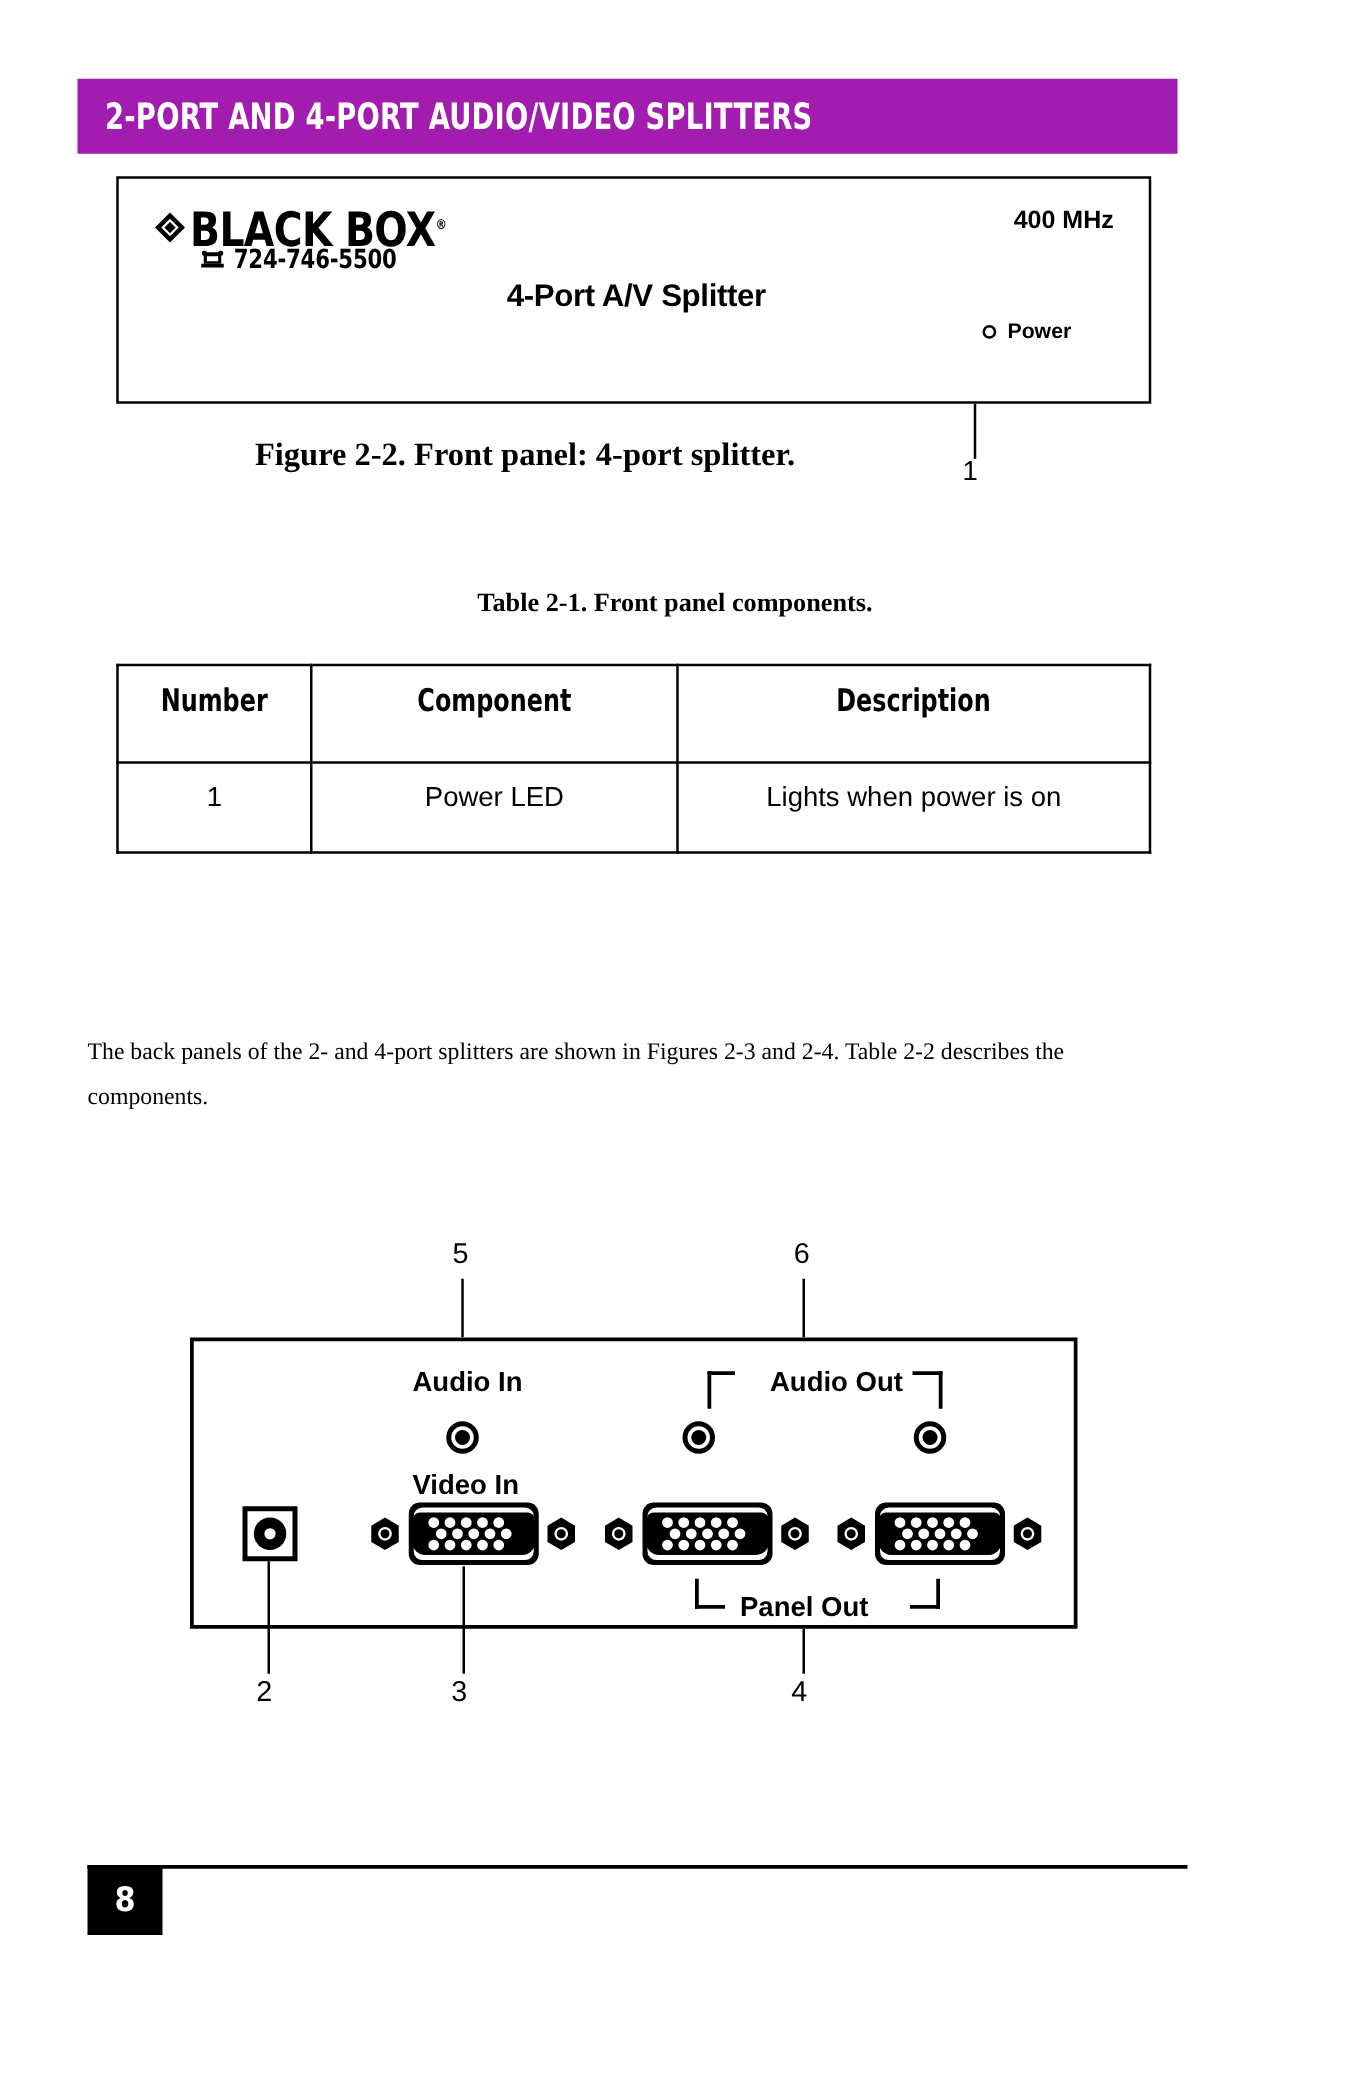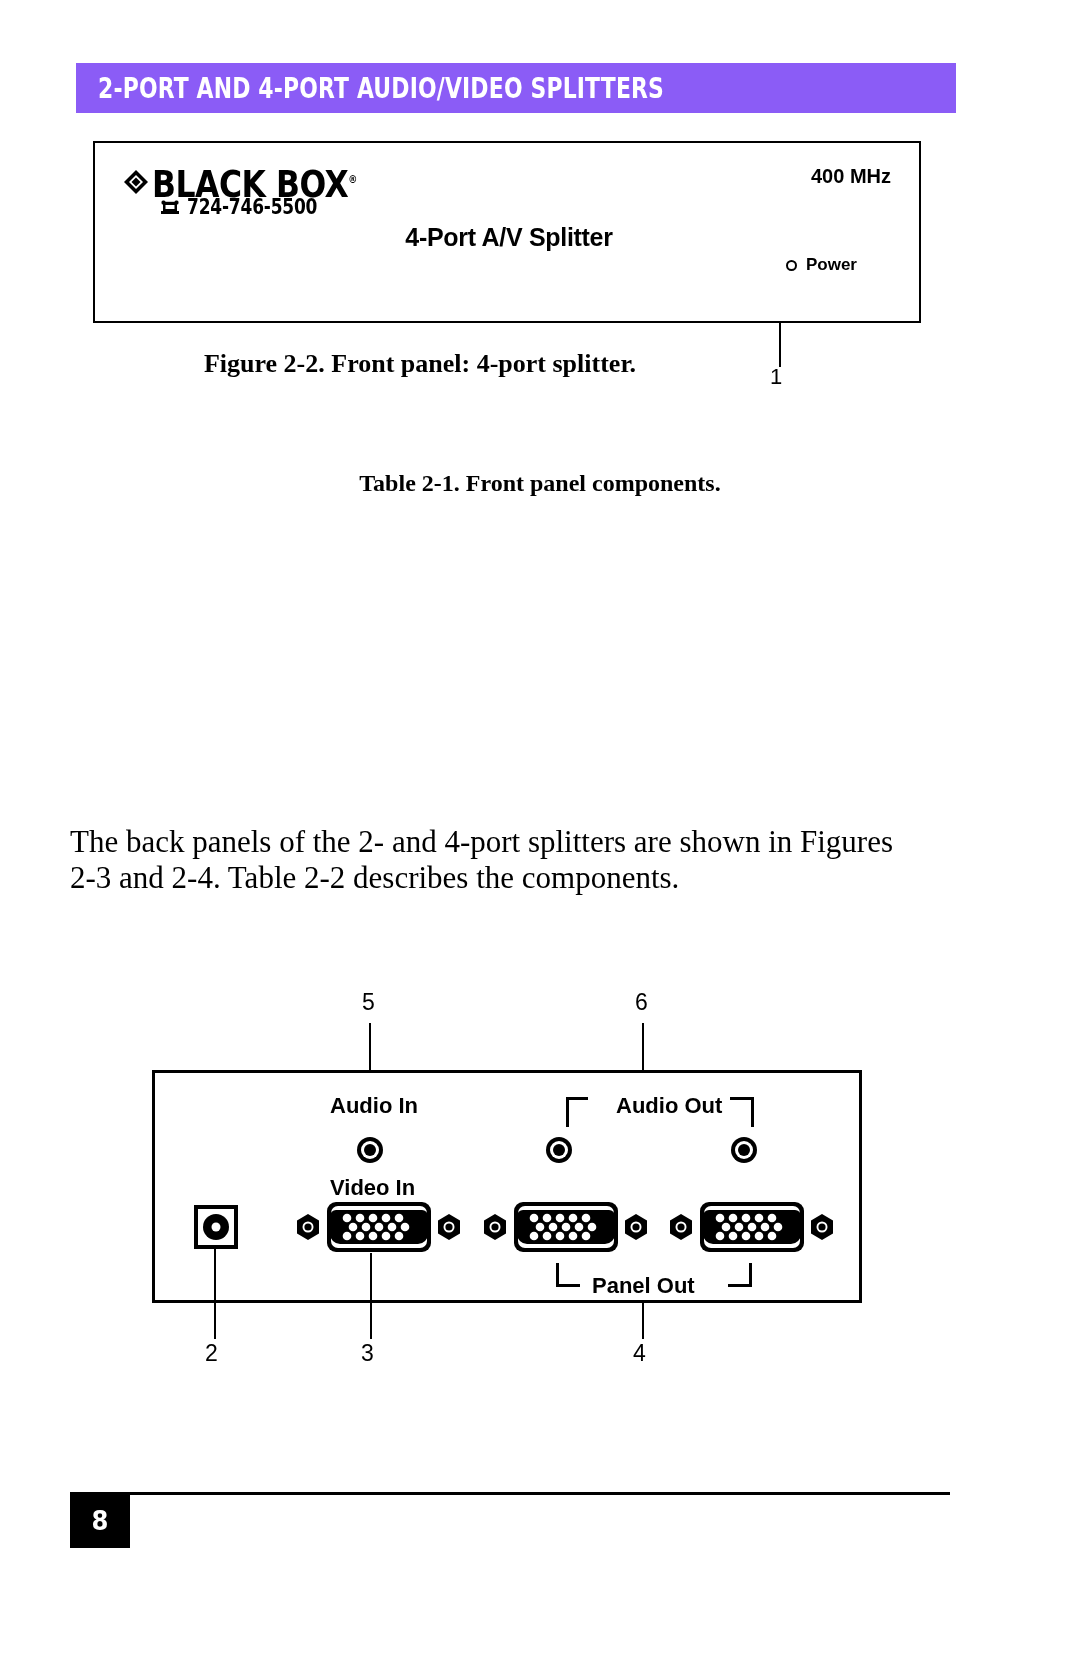--- a/index.html
+++ b/index.html
@@ -5,22 +5,22 @@
   html,body{margin:0;padding:0;}
   body{
     width:1080px;height:1669px;background:#ffffff;
     font-family:"Liberation Serif", serif;color:#000;
     position:relative;overflow:hidden;
   }
   .page{position:absolute;left:0;top:0;width:1080px;height:1669px;}
 
   
   .header-band{
-    position:absolute;left:76px;top:63px;width:880px;height:50px;
-    background:#8b5cf6;
+    position:absolute;left:62px;top:63px;width:880px;height:60px;
+    background:#a21caf;
   }
   .header-title{
     position:absolute;left:22px;top:50%;transform:translateY(-50%);
     color:#ffffff;
     font-family:"Liberation Sans Narrow","DejaVu Sans Condensed","Liberation Sans",sans-serif;
     font-weight:bold;font-size:29px;letter-spacing:.2px;
     transform-origin:left center;
     white-space:nowrap;
   }
   .header-title-inner{display:inline-block;transform:scaleX(.84);transform-origin:left center;}
@@ -73,21 +73,21 @@
   }
 
   
   .fig-caption{
     position:absolute;width:1080px;text-align:center;
     font-family:"Liberation Serif",serif;font-weight:bold;font-size:26px;
   }
   .fig-caption.c1{left:-120px;top:349px;}
   .tbl-caption{
     position:absolute;left:0;top:470px;width:1080px;text-align:center;
-    font-family:"Liberation Serif",serif;font-weight:bold;font-size:24px;
+    font-family:"Liberation Serif",serif;font-weight:bold;font-size:21px;
   }
 
   
   .tbl{
     position:absolute;left:93px;top:531px;width:828px;
     border-collapse:collapse;table-layout:fixed;background:#fff;
   }
   .tbl td,.tbl th{border:2px solid #000;text-align:center;box-sizing:border-box;}
   .tbl th{
     font-family:"Liberation Sans Narrow","DejaVu Sans Condensed","Liberation Sans",sans-serif;
@@ -103,21 +103,21 @@
 
   
   .sec-head{
     position:absolute;left:70px;top:775px;
     font-family:"Liberation Sans Narrow","DejaVu Sans Condensed","Liberation Sans",sans-serif;
     font-weight:bold;font-size:31px;
   }
   .sec-head span{display:inline-block;transform:scaleX(.85);transform-origin:left center;}
   .body-p{
     position:absolute;left:70px;top:824px;width:850px;
-    font-family:"Liberation Serif",serif;font-size:31px;line-height:36px;
+    font-family:"Liberation Serif",serif;font-size:19px;line-height:36px;
   }
 
   
   .bp-wrap{position:absolute;left:0;top:985px;width:1080px;height:390px;}
   .bp-box{
     position:absolute;left:152px;top:85px;width:710px;height:233px;
     border:3px solid #000;box-sizing:border-box;background:#fff;
   }
   .callout-num{
     position:absolute;font-family:"Liberation Sans",sans-serif;font-size:23px;
@@ -216,20 +216,36 @@
     </div>
   </div>
 
   <div class="fp-leader"></div>
   <div class="fp-callout">1</div>
 
   <div class="fig-caption c1">Figure 2-2. Front panel: 4-port splitter.</div>
 
   <div class="tbl-caption">Table 2-1. Front panel components.</div>
 
+  <table class="tbl">
+    <thead>
+      <tr>
+        <th class="col-num"><span class="sq">Number</span></th>
+        <th class="col-comp"><span class="sq">Component</span></th>
+        <th><span class="sq">Description</span></th>
+      </tr>
+    </thead>
+    <tbody>
+      <tr>
+        <td>1</td>
+        <td>Power LED</td>
+        <td>Lights when power is on</td>
+      </tr>
+    </tbody>
+  </table>
 
   <div class="body-p">The back panels of the 2- and 4-port splitters are shown in Figures 2-3 and 2-4. Table 2-2 describes the components.</div>
 
   <div class="bp-wrap">
 
     <div class="callout-num" style="left:362px;top:4px;">5</div>
     <div class="vline" style="left:369px;top:38px;height:47px;"></div>
 
     <div class="callout-num" style="left:635px;top:4px;">6</div>
     <div class="vline" style="left:642px;top:38px;height:47px;"></div>

